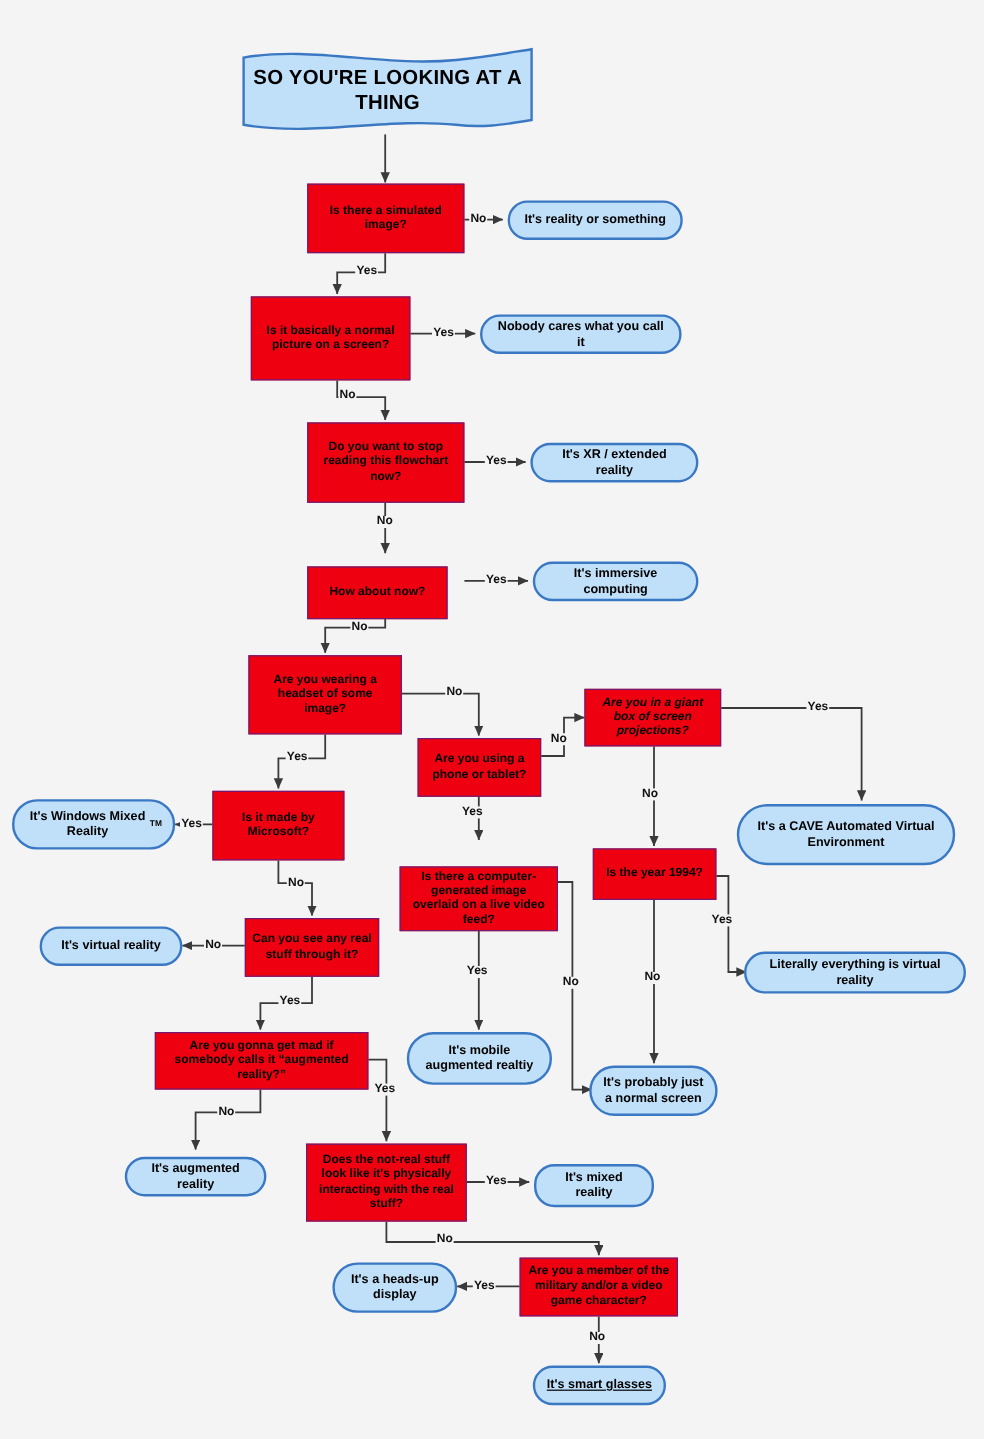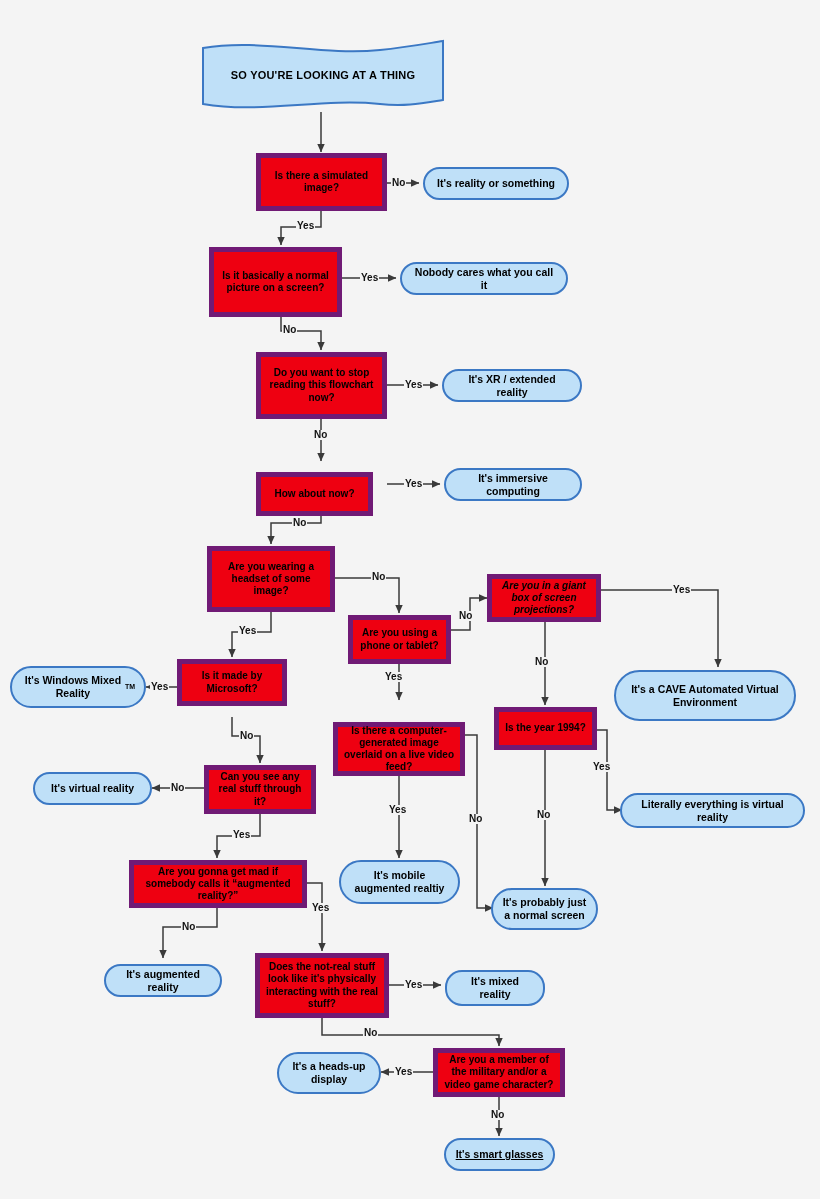--- a/index.html
+++ b/index.html
@@ -32,37 +32,37 @@
     display: flex;
     align-items: center;
     justify-content: center;
     text-align: center;
     color: #000000;
     line-height: 1.22;
     z-index: 3;
   }
   .node-decision {
     background: #ee0011;
-    border: 5px solid #701a75;
+    border: 1px solid #701a75;
     font-weight: bold;
     font-size: 10px;
     padding: 2px 5px;
   }
   .node-terminal {
     background: #bfe0f8;
     border: 2px solid #3b78c4;
     font-weight: bold;
     font-size: 10.5px;
     padding: 2px 9px;
   }
   .node-banner {
     background: transparent;
     border: none;
     font-weight: bold;
-    font-size: 11px;
+    font-size: 17px;
     letter-spacing: 0.2px;
   }
   .banner-wrap {
     position: absolute;
     z-index: 2;
   }
   .banner-wrap svg { display: block; }
   .edge-label {
     position: absolute;
     font-size: 10px;
@@ -183,21 +183,21 @@
   </div>
 
   <div class="node node-decision" style="left:348px; top:615px; width:103px; height:49px;">
     <span>Are you using a phone or tablet?</span>
   </div>
 
   <div class="node node-decision" style="left:487px; top:574px; width:114px; height:48px;font-style:italic;">
     <span>Are you in a giant box of screen projections?</span>
   </div>
 
-  <div class="node node-decision" style="left:177px; top:659px; width:110px; height:47px;align-items:center;">
+  <div class="node node-decision" style="left:177px; top:659px; width:110px; height:58px;align-items:center;">
     <span>Is it made by Microsoft?</span>
   </div>
 
   <div class="node node-decision" style="left:333px; top:702px; width:132px; height:54px;margin-top:20px;">
     <span>Is there a computer-generated image overlaid on a live video feed?</span>
   </div>
 
   <div class="node node-decision" style="left:494px; top:707px; width:103px; height:43px;">
     <span>Is the year 1994?</span>
   </div>

